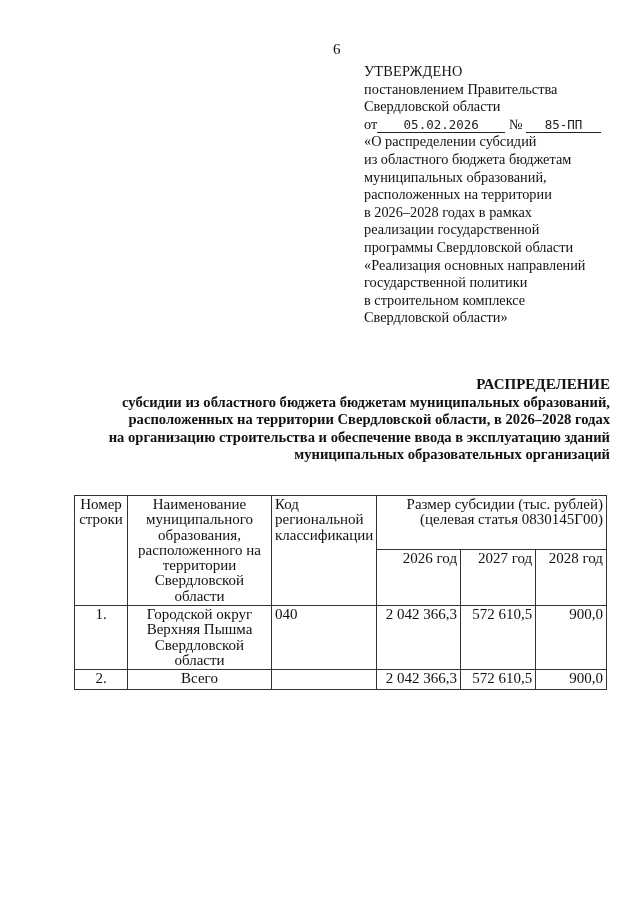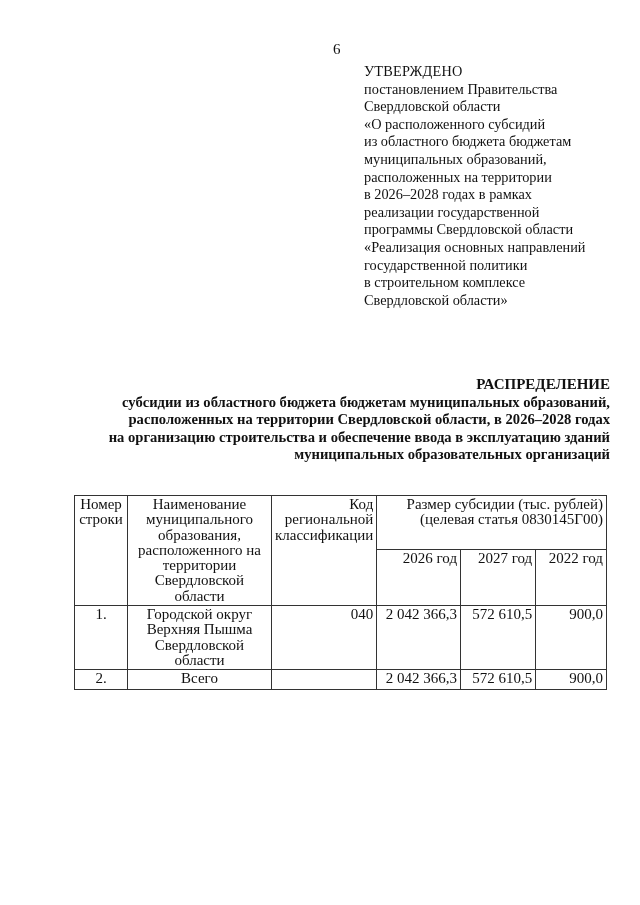--- a/index.html
+++ b/index.html
@@ -11,38 +11,43 @@
   .approval .approved { letter-spacing: 0.2px; }
   .fill { display: inline-block; border-bottom: 1px solid #222; font-family: "DejaVu Sans Mono", monospace; font-size: 12.5px; line-height: 14px; text-align: center; color: #222; vertical-align: baseline; }
   .fill.date { width: 128px; }
   .fill.num { width: 75px; }
   .title-block { position: absolute; left: 60px; width: 550px; top: 376px; text-align: right; font-weight: bold; font-size: 14.6px; line-height: 17.6px; }
   .title-block .heading { font-size: 15px; }
   table.dist { position: absolute; left: 74px; top: 495px; width: 533px; border-collapse: collapse; font-size: 15px; line-height: 15.3px; }
   table.dist td, table.dist th { border: 1px solid #333; padding: 1px 3px; vertical-align: top; font-weight: normal; }
   .c-num { width: 46px; text-align: center; }
   .c-name { width: 137px; }
-  .c-code { width: 92px; text-align: right; }
+  .c-code { width: 92px; text-align: left; }
   .c-y { text-align: right; }
   th.c-name { text-align: center; margin-top: 28px; }
   td.c-name { text-align: center; }
   .hdr-sub { height: 56px; }
   .row1 td { height: 41px; }
   .row2 td { height: 17px; }
 </style>
 </head>
 <body>
 
 <div class="page-num">6</div>
 
 <div class="approval">
   <span class="line approved">УТВЕРЖДЕНО</span>
   <span class="line">постановлением Правительства</span>
   <span class="line">Свердловской области</span>
-  <span class="line">«О расположенного субсидий</span>
+  <span class="line">
+    <span>от</span><span class="fill date">05.02.2026</span>
+    <span>№</span>
+    <span class="fill num">85-ПП</span>
+  </span>
+  <span class="line">«О распределении субсидий</span>
   <span class="line">из областного бюджета бюджетам</span>
   <span class="line">муниципальных образований,</span>
   <span class="line">расположенных на территории</span>
   <span class="line">в 2026–2028 годах в рамках</span>
   <span class="line">реализации государственной</span>
   <span class="line">программы Свердловской области</span>
   <span class="line">«Реализация основных направлений</span>
   <span class="line">государственной политики</span>
   <span class="line">в строительном комплексе</span>
   <span class="line">Свердловской области»</span>
@@ -60,21 +65,21 @@
   <tbody>
       <tr>
     <th class="c-num" rowspan="2">Номер строки</th>
     <th class="c-name" rowspan="2">Наименование муниципального образования, расположенного на территории Свердловской области</th>
     <th class="c-code" rowspan="2">Код региональной классификации</th>
     <th class="c-y" colspan="3">Размер субсидии (тыс. рублей) (целевая статья 0830145Г00)</th>
   </tr>
   <tr class="hdr-sub">
     <th class="c-y">2026 год</th>
     <th class="c-y">2027 год</th>
-    <th class="c-y">2022 год</th>
+    <th class="c-y">2028 год</th>
   </tr>
   <tr class="row1">
     <td class="c-num">1.</td>
     <td class="c-name">Городской округ Верхняя Пышма Свердловской области</td>
     <td class="c-code">040</td>
     <td class="c-y">2 042 366,3</td>
     <td class="c-y">572 610,5</td>
     <td class="c-y">900,0</td>
   </tr>
   <tr class="row2">

